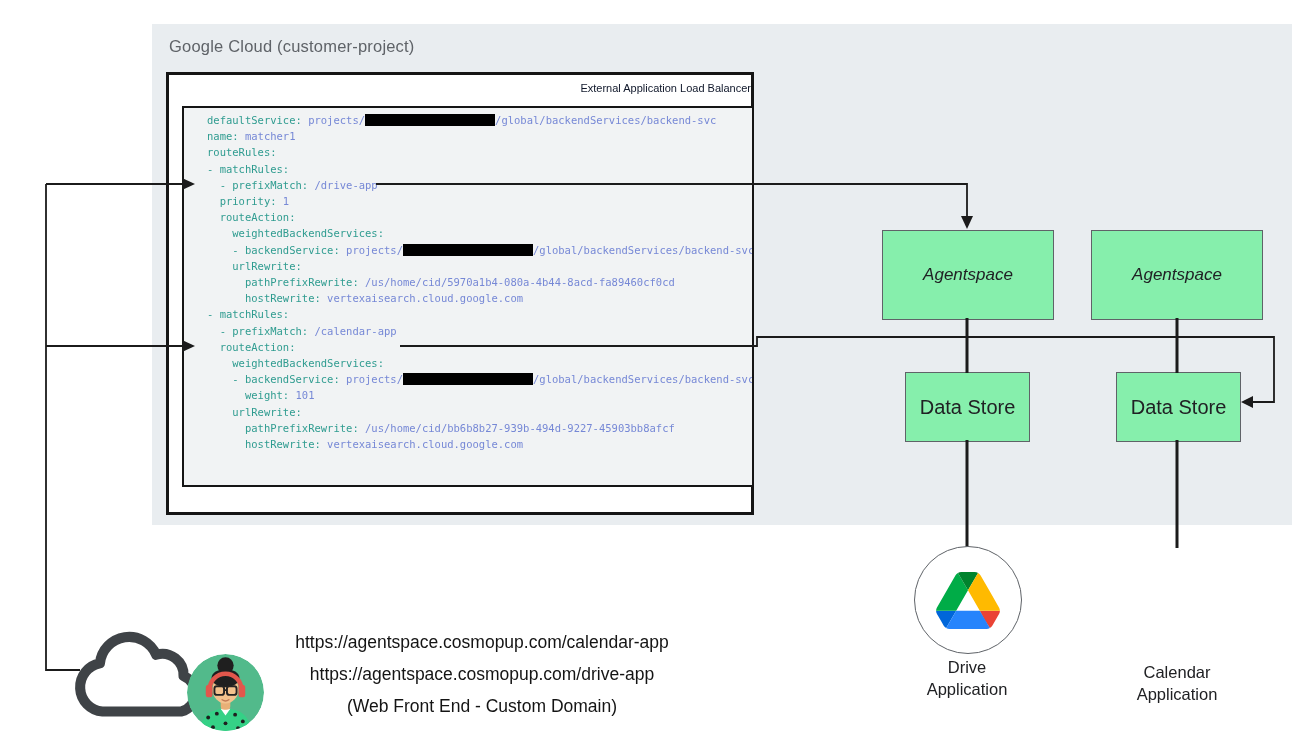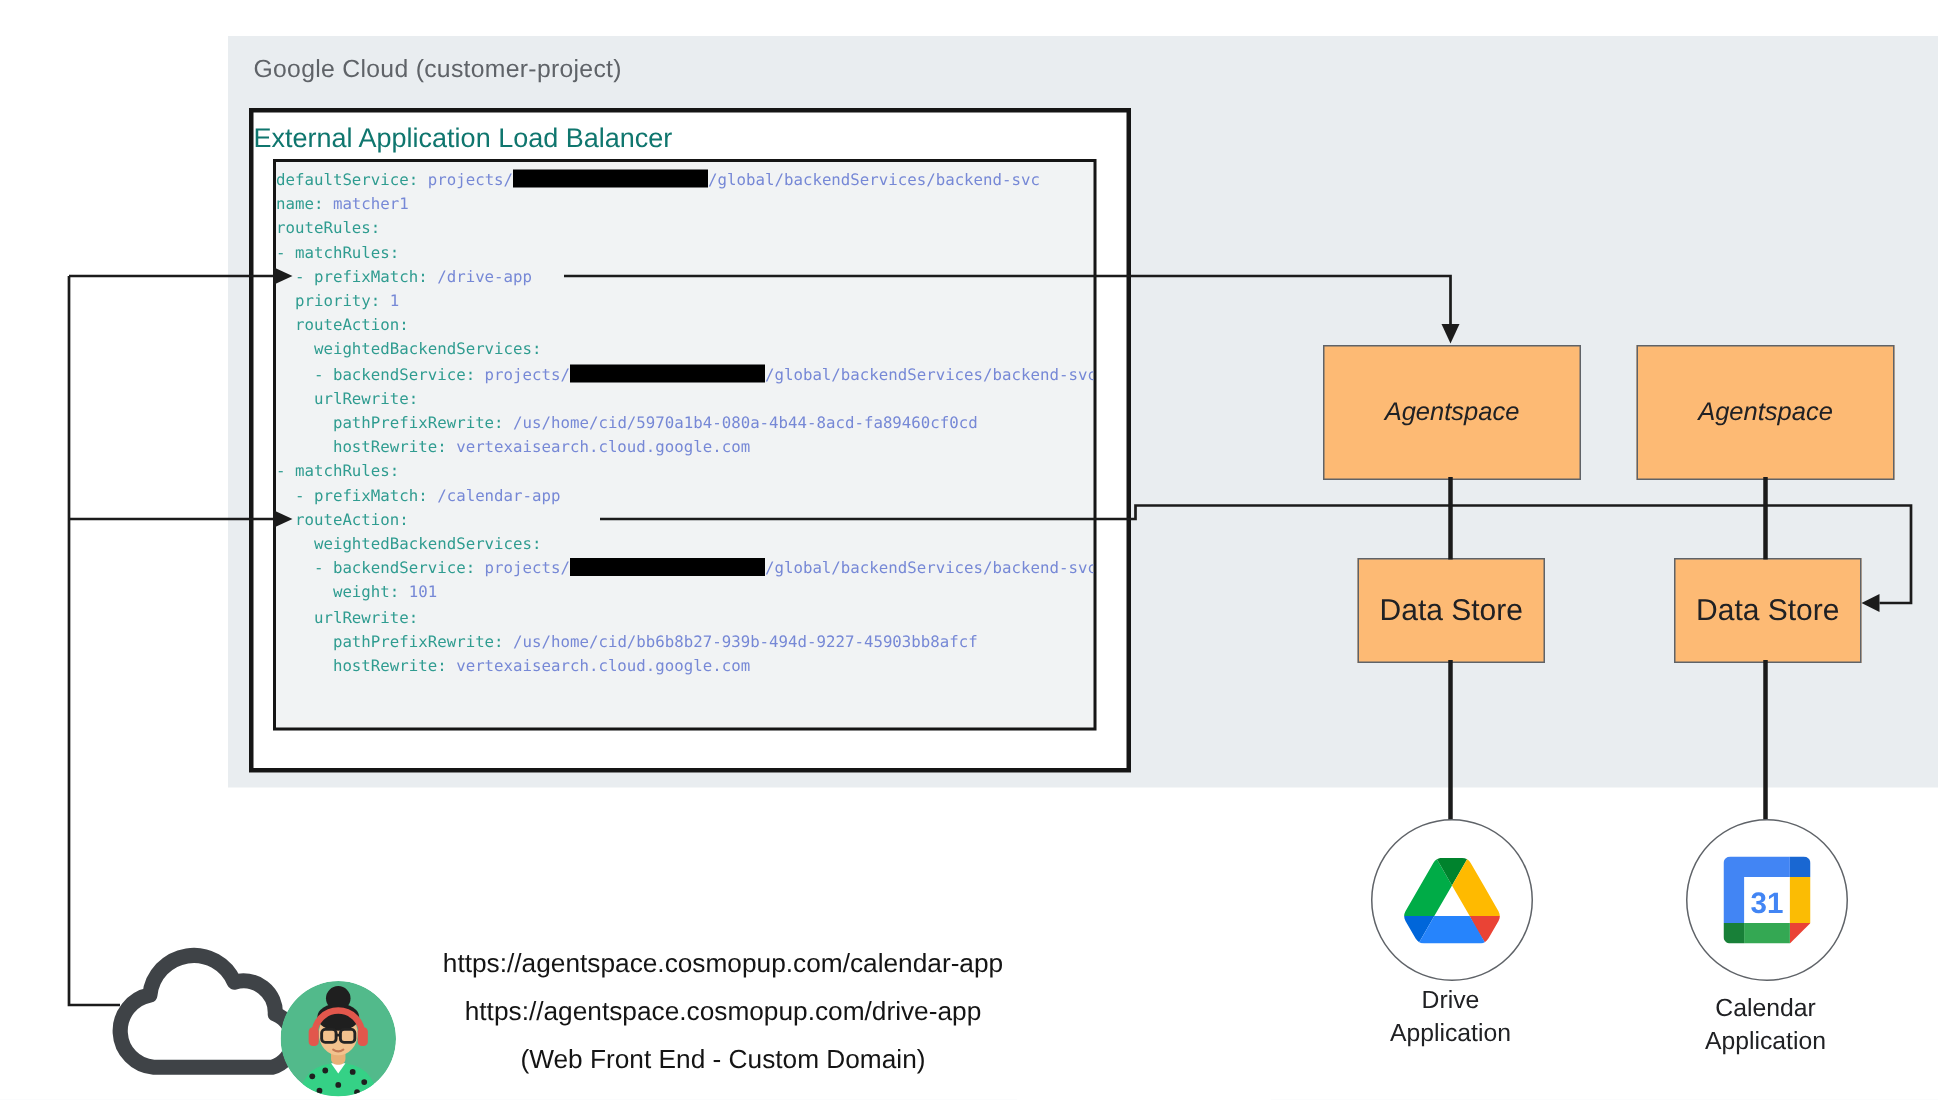--- a/index.html
+++ b/index.html
@@ -6,32 +6,32 @@
   .canvas{position:relative;width:1292px;height:733px;background:#ffffff;overflow:hidden;
           font-family:"Liberation Sans",sans-serif;color:#202124;}
 
   
   .gcp-region{position:absolute;left:152px;top:24px;width:1140px;height:501px;background:var(--region-bg,#e9edf0);}
   .gcp-label{position:absolute;left:17px;top:13px;font-size:16.5px;color:#5f6368;letter-spacing:.2px;}
 
   
   .lb-box{position:absolute;left:14px;top:48px;width:582px;height:437px;background:#ffffff;
           border:3px solid #151515;}
-  .lb-title{text-align:left;font-size:18px;color:#0f766e;margin-top:7px;}
+  .lb-title{text-align:right;font-size:11px;color:#0f172a;margin-top:7px;}
 
   
   .code-box{position:absolute;left:13px;top:31px;width:545px;height:373px;background:#f1f3f4;
-            border:2.5px solid #151515;padding:4px 0 0 0;overflow:hidden;}
+            border:2.5px solid #151515;padding:4px 0 0 23px;overflow:hidden;}
   .code-line{white-space:pre;font:10.5px/16.2px "DejaVu Sans Mono",monospace;}
   .seg-key{color:var(--key-color,#2f9c90);}
   .seg-val{color:var(--val-color,#7688d6);}
   .seg-redact{display:inline-block;width:130px;height:12px;background:#000;vertical-align:-2px;}
 
   
-  .node{position:absolute;background:#fdba74;border:1.5px solid #5f6368;
+  .node{position:absolute;background:#86efac;border:1.5px solid #5f6368;
         display:flex;align-items:center;justify-content:center;color:#202124;}
   .node.agentspace{width:170px;height:88px;font-style:italic;font-size:17px;}
   .node.datastore{width:123px;height:68px;font-size:20px;}
   .as1{left:730px;top:206px;} .as2{left:939px;top:206px;}
   .ds1{left:753px;top:348px;} .ds2{left:964px;top:348px;}
 
   
   .app-circle{position:absolute;width:106px;height:106px;border-radius:50%;background:#fff;
               border:1.5px solid #5f6368;display:flex;align-items:center;justify-content:center;}
   .drive-circle{left:914px;top:546px;}
@@ -129,32 +129,20 @@
       <path d="m43.65 25 13.75-23.8c-1.35-.8-2.9-1.2-4.5-1.2h-18.5c-1.6 0-3.15.45-4.5 1.2z" fill="#00832d"></path>
       <path d="m59.8 53h-32.3l-13.75 23.8c1.35.8 2.9 1.2 4.5 1.2h50.8c1.6 0 3.15-.45 4.5-1.2z" fill="#2684fc"></path>
       <path d="m73.4 26.5-12.7-22c-.8-1.4-1.95-2.5-3.3-3.3l-13.75 23.8 16.15 28h27.45c0-1.55-.4-3.1-1.2-4.5z" fill="#ffba00"></path>
     </svg>
   </div>
   <div class="app-label drive-label">
     <div>Drive</div>
     <div>Application</div>
   </div>
 
-  <div class="app-circle calendar-circle">
-    <svg width="58" height="58" viewBox="0 0 200 200">
-      <path fill="#ffffff" d="M152.6 47.4H47.4v105.2h105.2z"></path>
-      <path d="M152.6 200 200 152.6h-47.4z" fill="#ea4335"></path>
-      <path d="M200 47.4h-47.4v105.2H200z" fill="#fbbc04"></path>
-      <path d="M47.4 152.6v47.4h105.2v-47.4z" fill="#34a853"></path>
-      <path d="M0 152.6v31.6C0 192.9 7.1 200 15.8 200h31.6v-47.4z" fill="#188038"></path>
-      <path d="M200 15.8C200 7.1 192.9 0 184.2 0h-31.6v47.4H200z" fill="#1967d2"></path>
-      <path d="M152.6 0H15.8C7.1 0 0 7.1 0 15.8v136.8h47.4V47.4h105.2z" fill="#4285f4"></path>
-      <text x="100" y="131" text-anchor="middle" font-family="Liberation Sans, sans-serif" font-size="68" font-weight="bold" fill="#4285f4">31</text>
-    </svg>
-  </div>
   <div class="app-label calendar-label">
     <div>Calendar</div>
     <div>Application</div>
   </div>
 
   <svg class="cloud-svg" viewBox="0 0 148 112">
     <path d="M34 92 A24 24 0 0 1 31.5 44.5 A29 29 0 0 1 87 36 A21 21 0 0 1 114 57 A18.5 18.5 0 0 1 112 92 Z" fill="#ffffff" stroke-width="10" stroke-linejoin="round" stroke-linecap="round" stroke="#3f4347"></path>
   </svg>
   <svg class="avatar-svg" viewBox="0 0 80 80">
     <defs>

